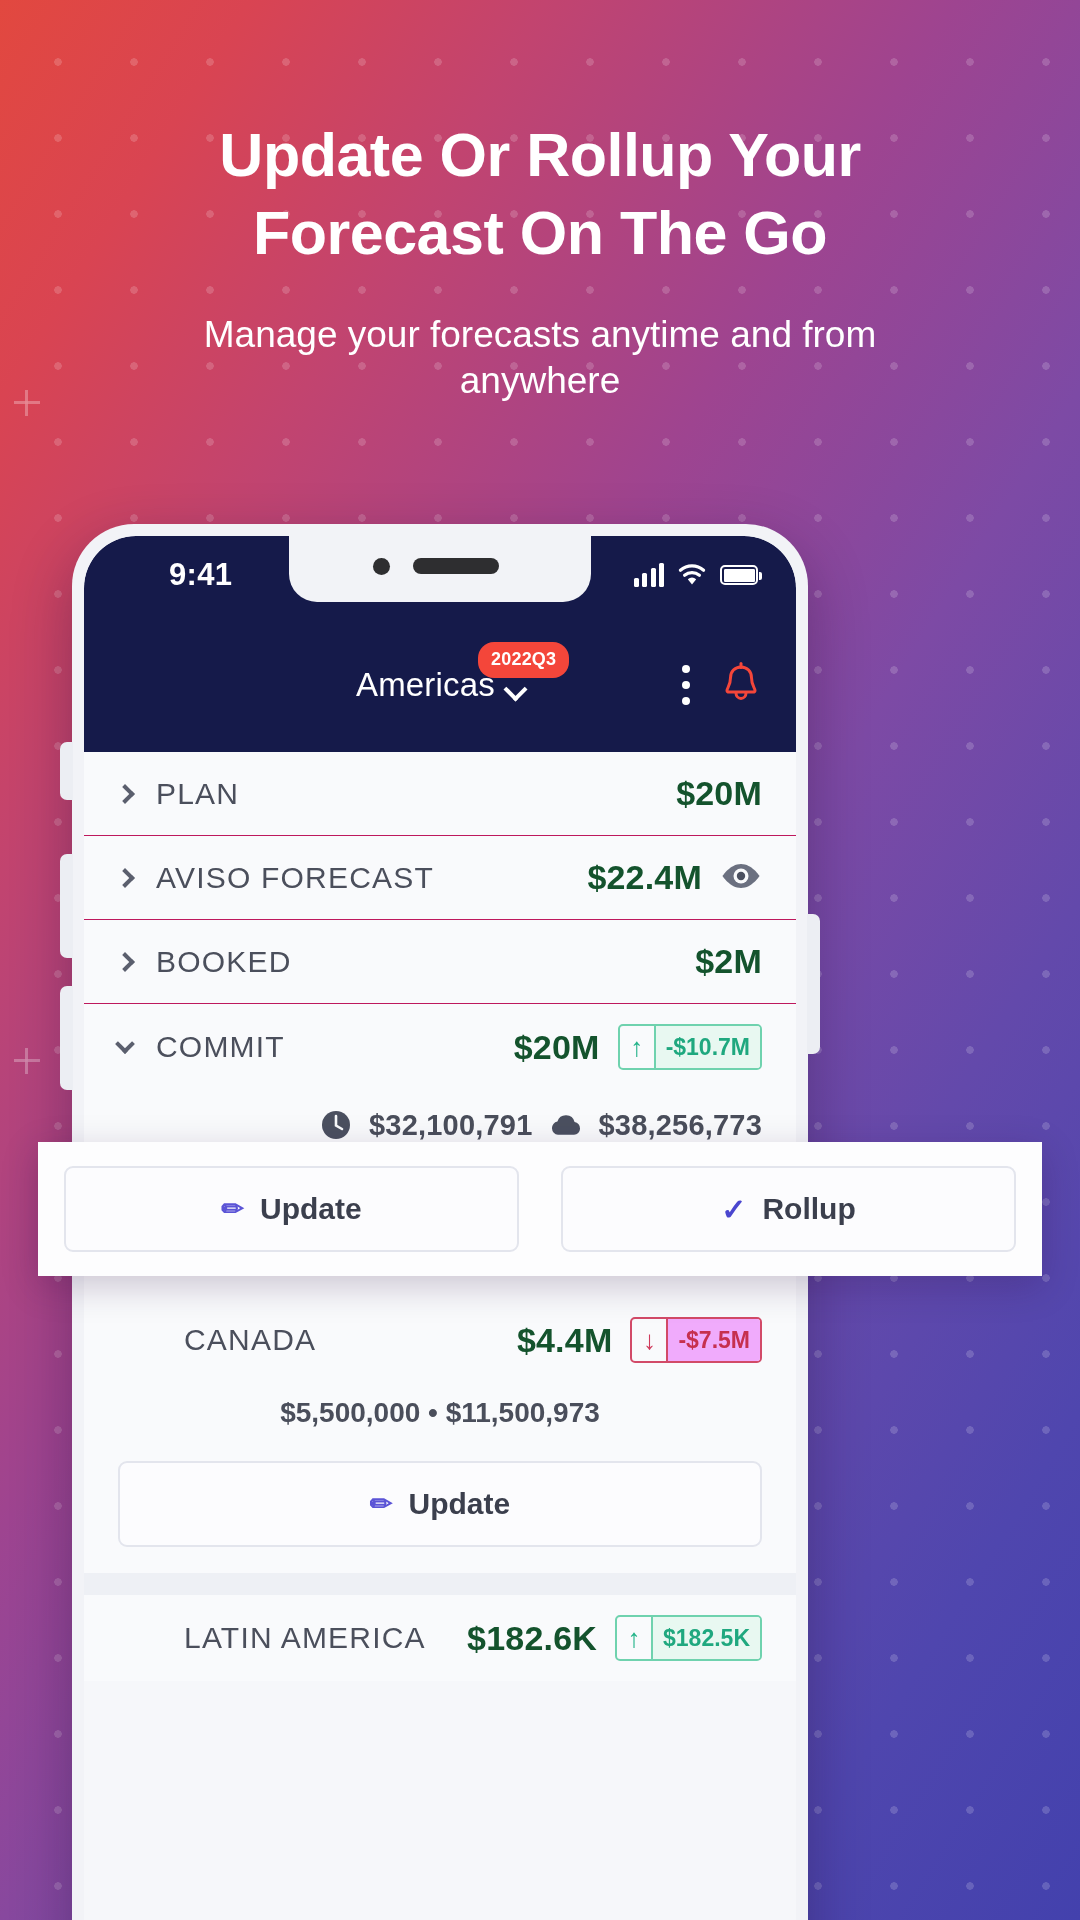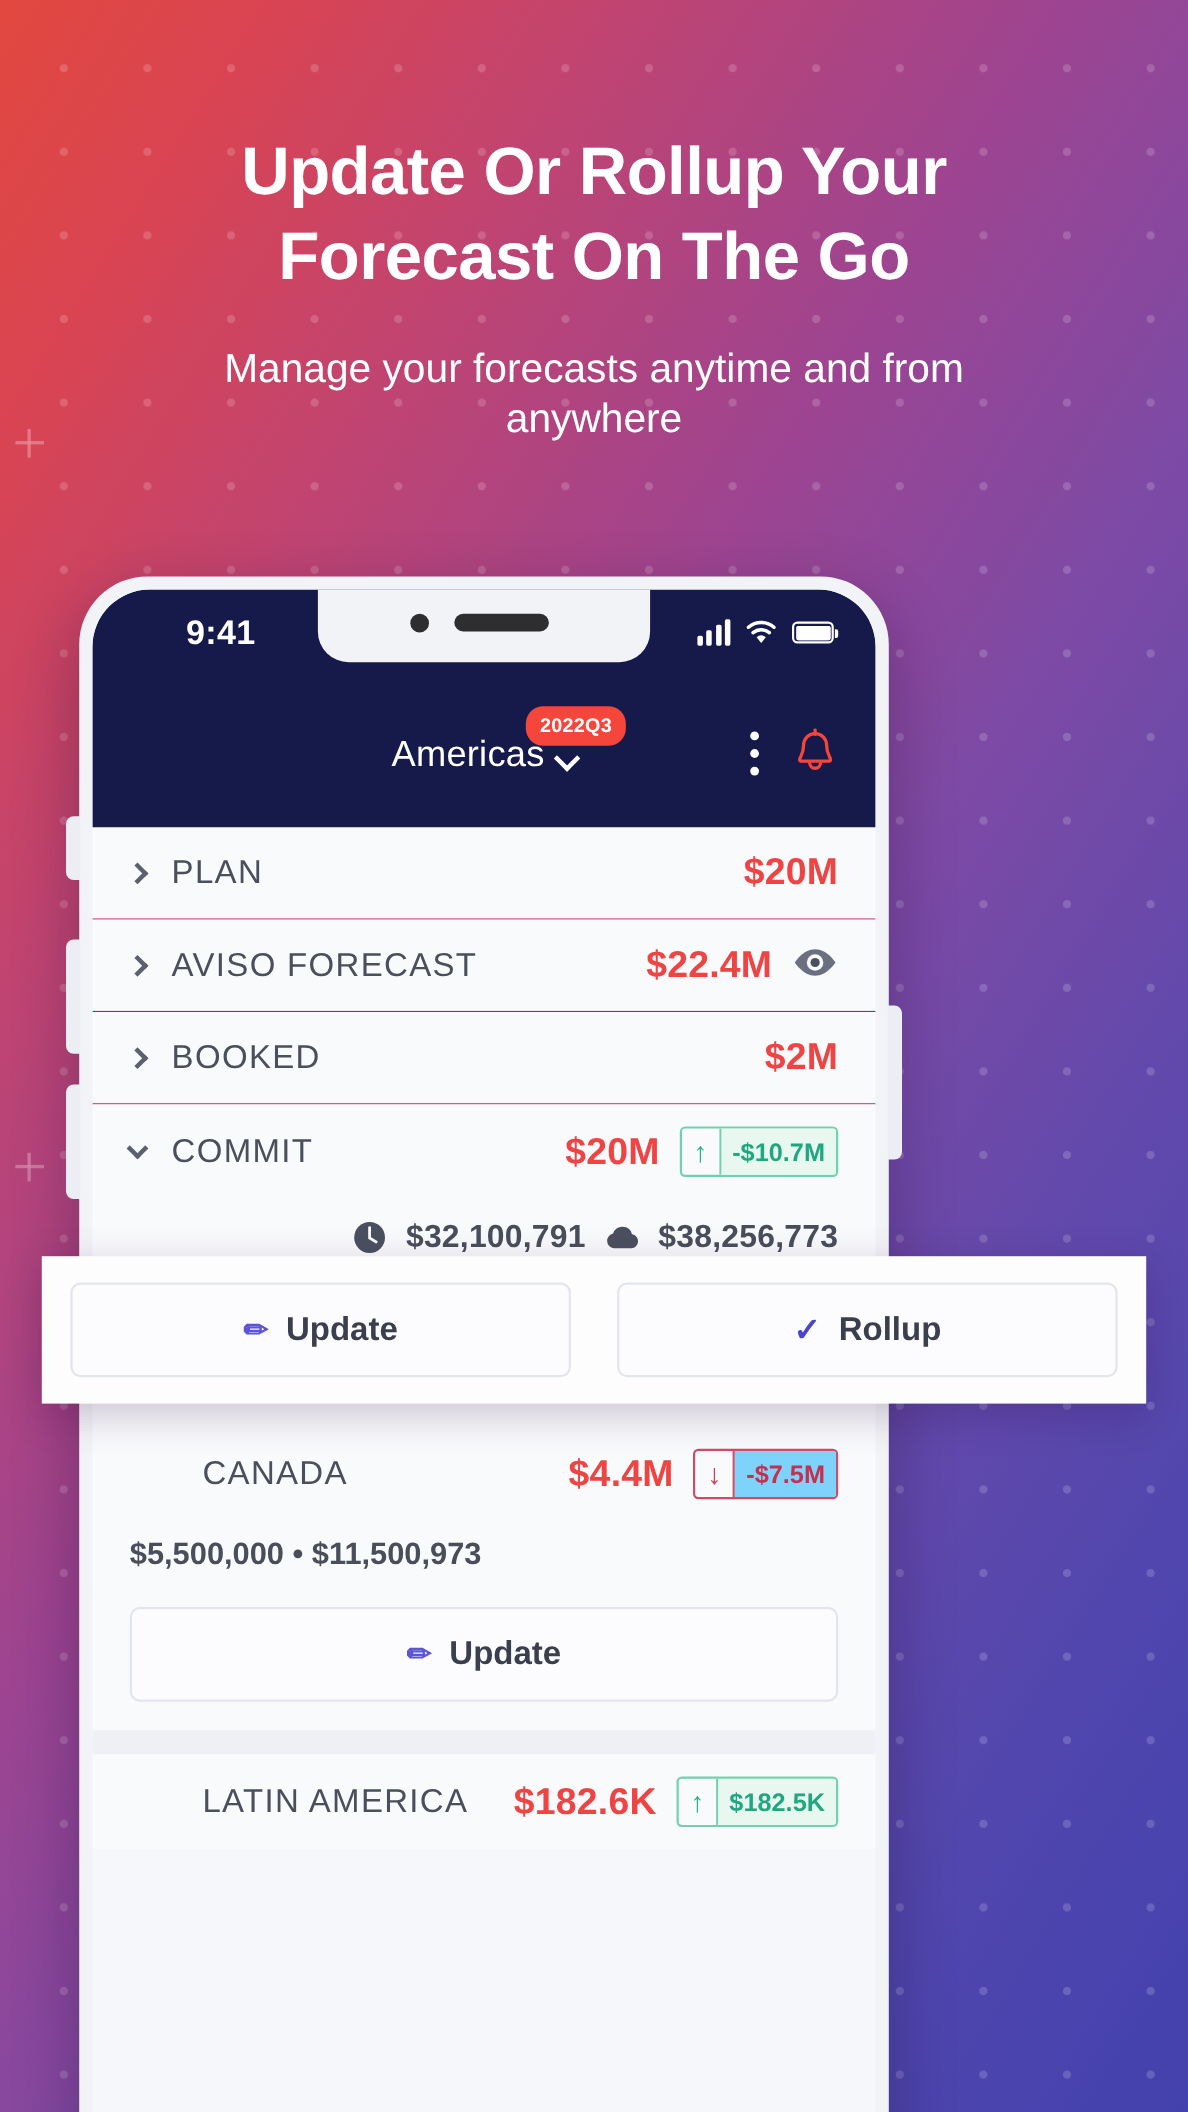--- a/index.html
+++ b/index.html
@@ -176,46 +176,46 @@
   .row.tall { height:86px; }
   .caret {
     width:14px; height:14px; margin-right:24px; flex:0 0 auto;
     border-right:4px solid #5b5f6e; border-bottom:4px solid #5b5f6e;
     transform:rotate(-45deg);
   }
   .caret.open { transform:rotate(45deg); margin-top:-6px; }
   .row-label {
     flex:1; color:#4b4f5c; font-size:30px; font-weight:500; letter-spacing:1.2px;
   }
-  .row-value { color:#ef4444; font-size:34px; font-weight:700; letter-spacing:.2px; }
+  .row-value { color:#14532d; font-size:34px; font-weight:700; letter-spacing:.2px; }
   .eye { margin-left:18px; }
 
   .delta {
     display:inline-flex; align-items:stretch; margin-left:18px;
     border:2px solid #6fd2ae; border-radius:5px; overflow:hidden; height:46px;
   }
   .delta .arr { display:flex; align-items:center; justify-content:center; width:36px;
     border-right:2px solid #6fd2ae; color:#25b48a; font-size:26px; line-height:1; }
   .delta .val { display:flex; align-items:center; padding:0 10px;
     background:#e8f8f1; color:#1fa87f; font-size:23px; font-weight:700; }
   .delta.down { border-color:#d24a68; }
   .delta.down .arr { border-right-color:#d24a68; color:#cf3b5c; }
-  .delta.down .val { background:#7dd3fc; color:#c6304f; }
+  .delta.down .val { background:#f0abfc; color:#c6304f; }
 
   .submeta {
     display:flex; align-items:center; justify-content:flex-end;
     gap:16px; padding:18px 34px 20px;
     background:#f9fafc;
     border-bottom:1px solid #e6e8ef;
   }
   .submeta span { color:#4a4e5b; font-size:29px; font-weight:600; letter-spacing:.2px; }
   .submeta .ic { width:34px; height:34px; display:inline-flex; align-items:center; }
 
   .submeta-simple {
-    text-align:left; padding:14px 34px 18px;
+    text-align:center; padding:14px 34px 18px;
     color:#4a4e5b; font-size:28px; font-weight:600;
     background:#f9fafc;
   }
 
   .btnrow { padding:14px 34px 26px; background:#f9fafc; }
   .pillbtn {
     width:100%; height:86px; background:#fcfcfe;
     border:2px solid #e3e5ed; border-radius:9px;
     display:flex; align-items:center; justify-content:center; gap:16px;
     color:#3b3f4d; font-size:30px; font-weight:700;

